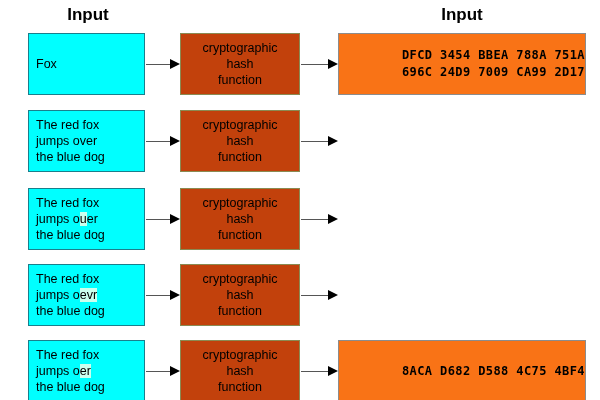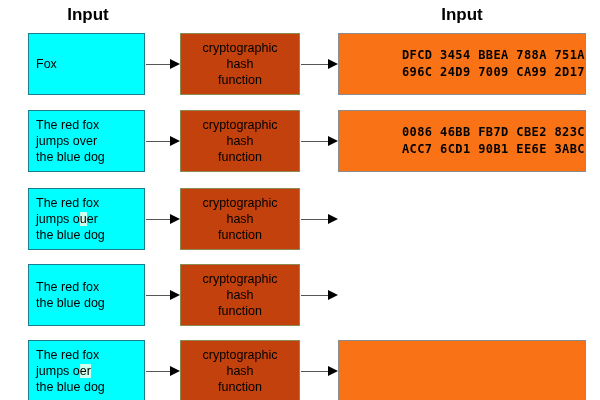--- a/index.html
+++ b/index.html
@@ -186,81 +186,79 @@
         </div>
         <div class="hash-box">
           <div class="hash-line">cryptographic</div>
           <div class="hash-line">hash</div>
           <div class="hash-line">function</div>
         </div>
         <div class="arrow arrow-2">
           <div class="arrow-shaft"></div>
           <div class="arrow-head"></div>
         </div>
+      </div>
+      <div class="row" style="top: 188px;">
+        <div class="input-box">
+          <div class="input-line"><span>The red fox</span></div>
+          <div class="input-line"><span>jumps o</span><span class="hl">u</span><span>er</span></div>
+          <div class="input-line"><span>the blue dog</span></div>
+        </div>
+        <div class="arrow arrow-1">
+          <div class="arrow-shaft"></div>
+          <div class="arrow-head"></div>
+        </div>
+        <div class="hash-box">
+          <div class="hash-line">cryptographic</div>
+          <div class="hash-line">hash</div>
+          <div class="hash-line">function</div>
+        </div>
+        <div class="arrow arrow-2">
+          <div class="arrow-shaft"></div>
+          <div class="arrow-head"></div>
+        </div>
+      </div>
+      <div class="row" style="top: 264px;">
+        <div class="input-box">
+          <div class="input-line"><span>The red fox</span></div>
+          <div class="input-line"><span>jumps o</span><span class="hl">evr </span></div>
+          <div class="input-line"><span>the blue dog</span></div>
+        </div>
+        <div class="arrow arrow-1">
+          <div class="arrow-shaft"></div>
+          <div class="arrow-head"></div>
+        </div>
+        <div class="hash-box">
+          <div class="hash-line">cryptographic</div>
+          <div class="hash-line">hash</div>
+          <div class="hash-line">function</div>
+        </div>
+        <div class="arrow arrow-2">
+          <div class="arrow-shaft"></div>
+          <div class="arrow-head"></div>
+        </div>
+      </div>
+      <div class="row" style="top: 340px;">
+        <div class="input-box">
+          <div class="input-line"><span>The red fox</span></div>
+          <div class="input-line"><span>jumps o</span><span class="hl">er </span></div>
+          <div class="input-line"><span>the blue dog</span></div>
+        </div>
+        <div class="arrow arrow-1">
+          <div class="arrow-shaft"></div>
+          <div class="arrow-head"></div>
+        </div>
+        <div class="hash-box">
+          <div class="hash-line">cryptographic</div>
+          <div class="hash-line">hash</div>
+          <div class="hash-line">function</div>
+        </div>
+        <div class="arrow arrow-2">
+          <div class="arrow-shaft"></div>
+          <div class="arrow-head"></div>
+        </div>
         <div class="digest-box">
-          <div class="digest-line">0086 46BB FB7D CBE2 823C</div>
-          <div class="digest-line">ACC7 6CD1 90B1 EE6E 3ABC</div>
-        </div>
-      </div>
-      <div class="row" style="top: 188px;">
-        <div class="input-box">
-          <div class="input-line"><span>The red fox</span></div>
-          <div class="input-line"><span>jumps o</span><span class="hl">u</span><span>er</span></div>
-          <div class="input-line"><span>the blue dog</span></div>
-        </div>
-        <div class="arrow arrow-1">
-          <div class="arrow-shaft"></div>
-          <div class="arrow-head"></div>
-        </div>
-        <div class="hash-box">
-          <div class="hash-line">cryptographic</div>
-          <div class="hash-line">hash</div>
-          <div class="hash-line">function</div>
-        </div>
-        <div class="arrow arrow-2">
-          <div class="arrow-shaft"></div>
-          <div class="arrow-head"></div>
-        </div>
-      </div>
-      <div class="row" style="top: 264px;">
-        <div class="input-box">
-          <div class="input-line"><span>The red fox</span></div>
-          <div class="input-line"><span>the blue dog</span></div>
-        </div>
-        <div class="arrow arrow-1">
-          <div class="arrow-shaft"></div>
-          <div class="arrow-head"></div>
-        </div>
-        <div class="hash-box">
-          <div class="hash-line">cryptographic</div>
-          <div class="hash-line">hash</div>
-          <div class="hash-line">function</div>
-        </div>
-        <div class="arrow arrow-2">
-          <div class="arrow-shaft"></div>
-          <div class="arrow-head"></div>
-        </div>
-      </div>
-      <div class="row" style="top: 340px;">
-        <div class="input-box">
-          <div class="input-line"><span>The red fox</span></div>
-          <div class="input-line"><span>jumps o</span><span class="hl">er </span></div>
-          <div class="input-line"><span>the blue dog</span></div>
-        </div>
-        <div class="arrow arrow-1">
-          <div class="arrow-shaft"></div>
-          <div class="arrow-head"></div>
-        </div>
-        <div class="hash-box">
-          <div class="hash-line">cryptographic</div>
-          <div class="hash-line">hash</div>
-          <div class="hash-line">function</div>
-        </div>
-        <div class="arrow arrow-2">
-          <div class="arrow-shaft"></div>
-          <div class="arrow-head"></div>
-        </div>
-        <div class="digest-box">
+          <div class="digest-line">8ACA D682 D588 4C75 4BF4</div>
         </div>
       </div>
     </div>
 
 </div>
 
 </body></html>

